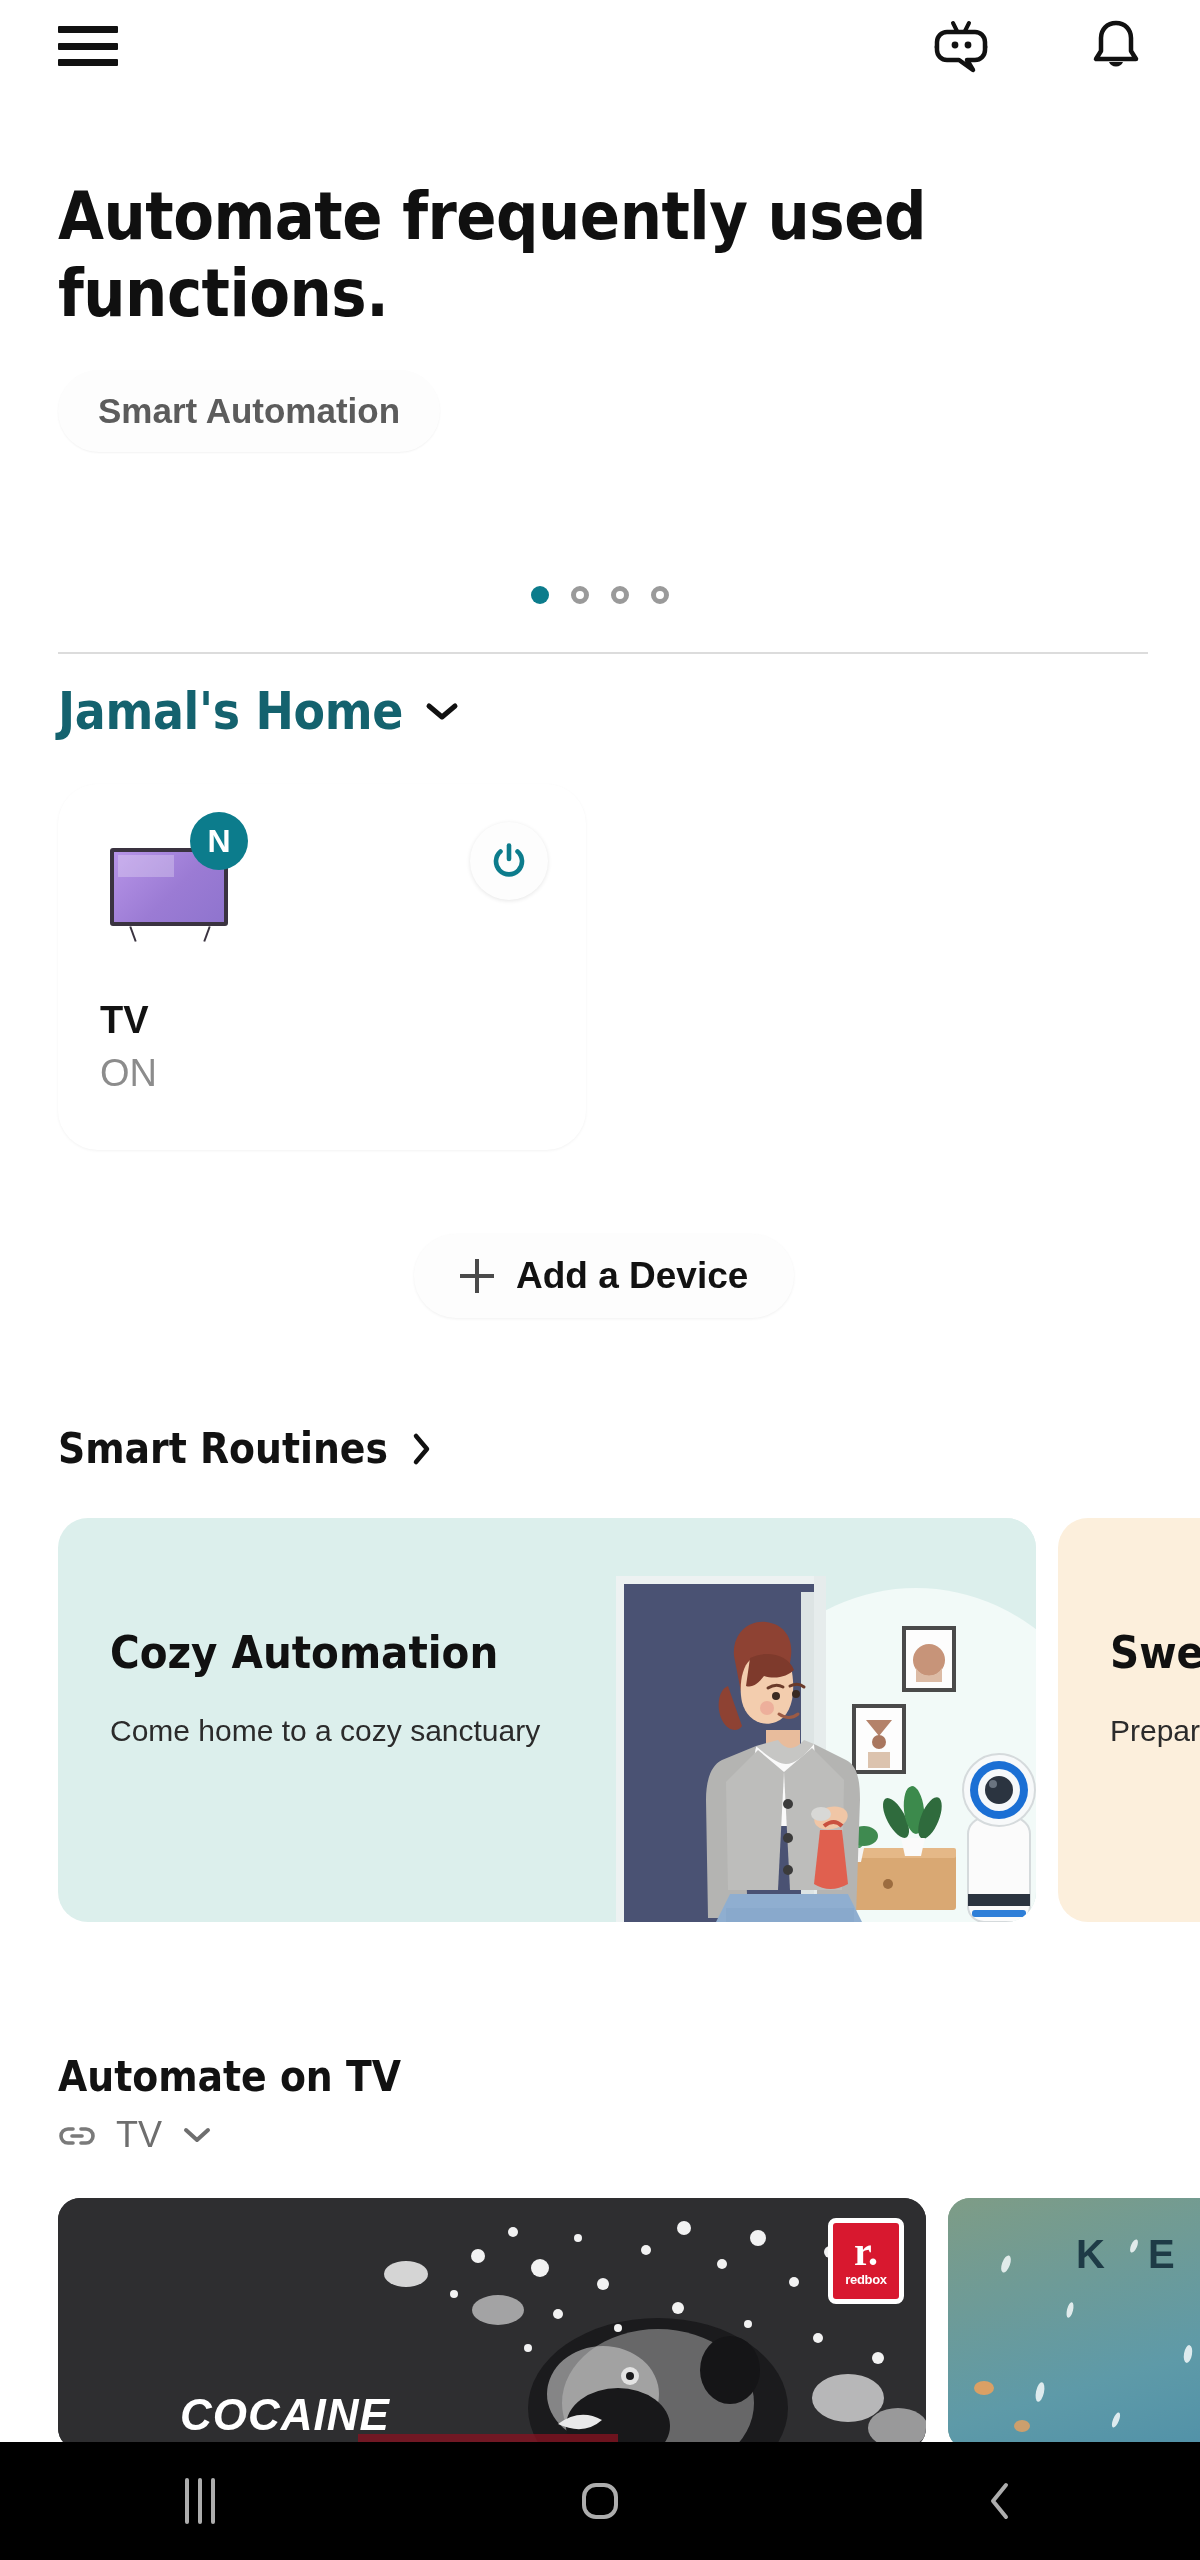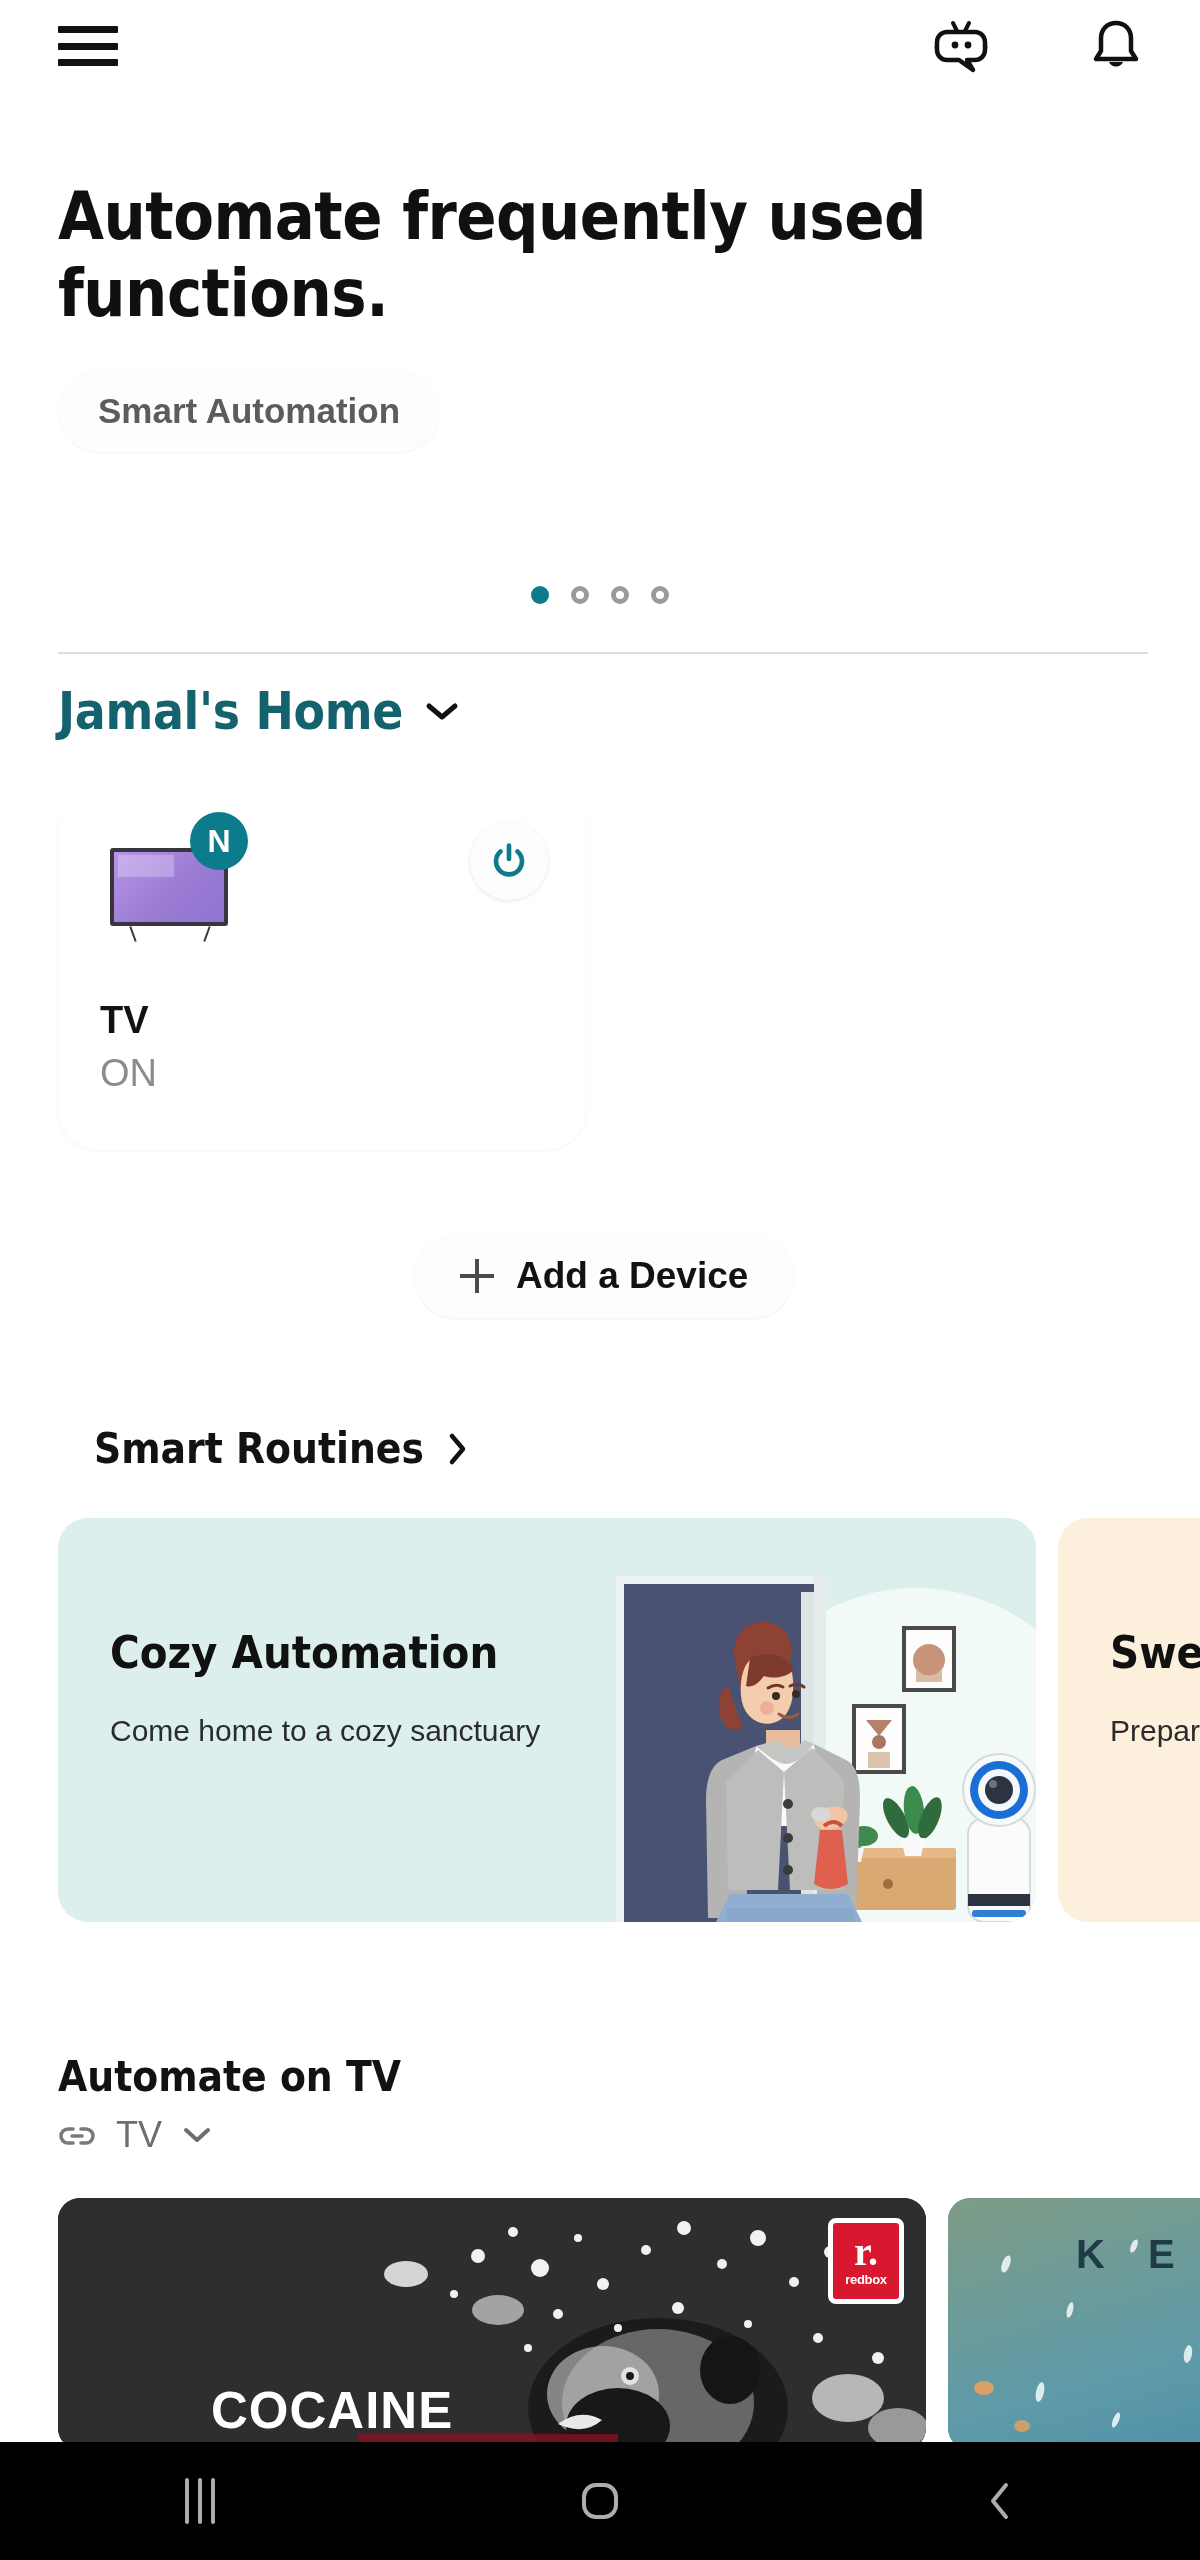--- a/index.html
+++ b/index.html
@@ -244,21 +244,21 @@
     align-items: center;
     gap: 22px;
     cursor: pointer;
   }
   .section-title {
     font-family: "Liberation Sans Narrow", "DejaVu Sans Condensed", "Liberation Sans", sans-serif;
     font-size: 42px;
     font-weight: bold;
     color: #121212;
   }
-  #smart-routines-head { top: 1424px; margin-left: 36px; }
+  #smart-routines-head { top: 1424px; }
   #trending-head { top: 2052px; }
 
   .trend-sub {
     position: absolute;
     left: 58px; top: 2114px;
     display: flex;
     align-items: center;
     gap: 20px;
     cursor: pointer;
   }
@@ -333,27 +333,27 @@
     cursor: pointer;
   }
   .media-card.dark { background: #2E2E30; }
   .media-card.teal2 {
     background: linear-gradient(110deg, #7E9C86 0%, #5E9AA8 45%, #3E86A8 100%);
   }
   .movie-title {
     position: absolute;
     left: 122px; bottom: 10px;
     font-family: "Liberation Sans", sans-serif;
-    font-weight: bold;
-    font-size: 51px;
+    font-style: italic;
+    font-weight: bold;
+    font-size: 44px;
     letter-spacing: 1px;
     color: #FFFFFF;
     z-index: 4;
     white-space: nowrap;
-    margin-left: 31px;
   }
   .movie-title2 {
     position: absolute;
     left: 128px; top: 34px;
     font-family: "Liberation Sans", sans-serif;
     font-weight: bold;
     font-size: 40px;
     letter-spacing: 16px;
     color: #1E3B46;
     z-index: 4;

